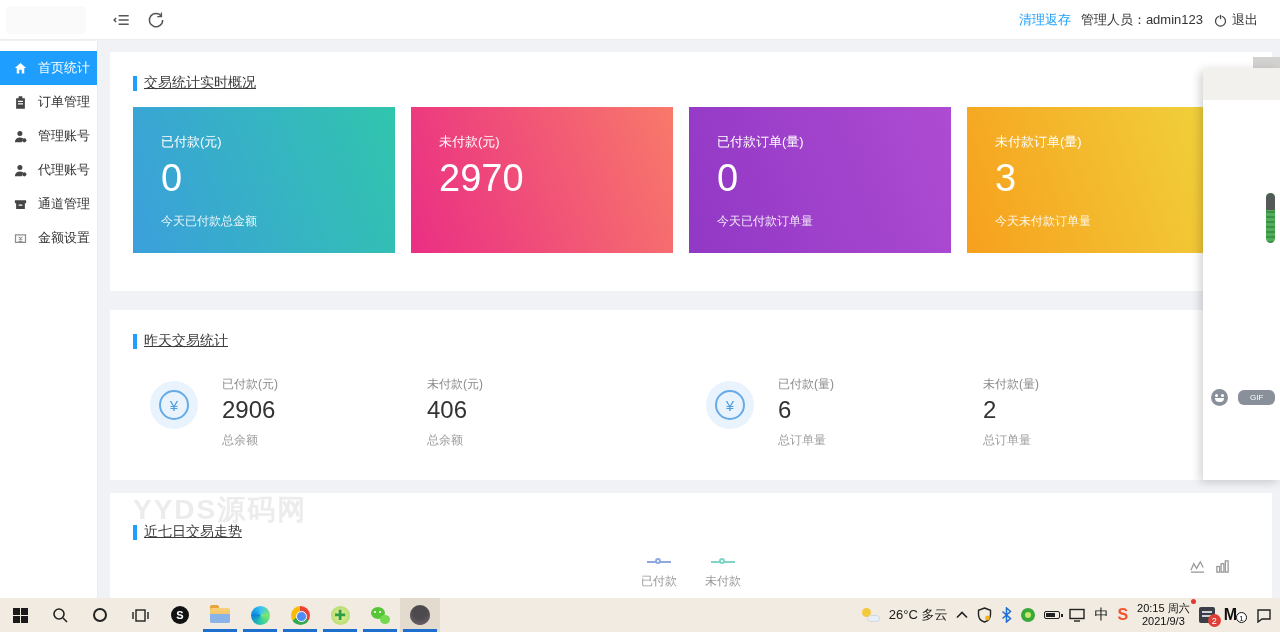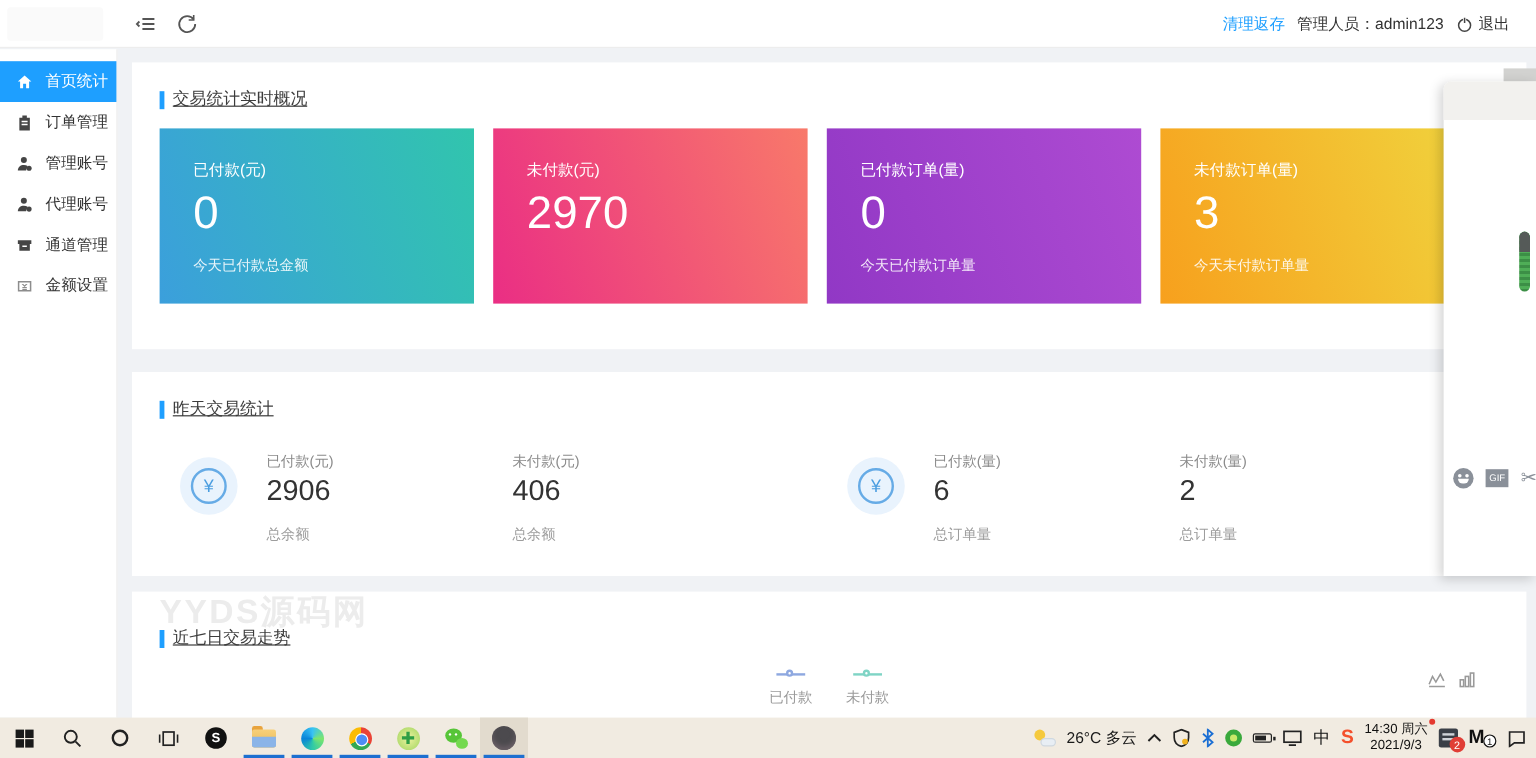--- a/index.html
+++ b/index.html
@@ -52,21 +52,21 @@
   .g4 { left:857px; background:linear-gradient(70deg,#f7a01d,#f0d43e); }
 
   
   .ystat-icon { position:absolute; top:71px; width:48px; height:48px; border-radius:50%;
     background:#e9f3fd; display:flex; align-items:center; justify-content:center; }
   .ystat-icon .inner { width:30px; height:30px; border-radius:50%; border:2px solid #66abe6;
     color:#4a9de0; font-size:15px; display:flex; align-items:center; justify-content:center; }
   .ystat { position:absolute; top:66px; }
   .ystat .lb { font-size:12px; color:#8b8b8b; }
   .ystat .val { font-size:24px; color:#333; margin-top:3px; }
-  .ystat .cap { font-size:12px; color:#9d9d9d; margin-top:13px; }
+  .ystat .cap { font-size:12px; color:#9d9d9d; margin-top:8px; }
 
   
   .watermark { position:absolute; left:23px; top:-2px; font-size:28px; font-weight:bold;
     color:#ececec; letter-spacing:2px; }
   .legend { position:absolute; left:0; right:0; top:64px; display:flex; justify-content:center; gap:28px; }
   .lg-item { display:flex; align-items:center; gap:6px; font-size:12px; color:#9a9a9a; cursor:pointer;flex-direction:column; }
   .lg-mark { position:relative; width:24px; height:10px; }
   .lg-mark .ln { position:absolute; left:0; right:0; top:4px; height:2px; }
   .lg-mark .dt { position:absolute; left:8px; top:1px; width:6px; height:6px; border-radius:50%;
     background:#fff; border:2px solid; }
@@ -79,21 +79,21 @@
   .overlay .bar-top { position:absolute; left:0; top:0; right:0; height:32px; background:#f2f1ee;
     border-radius:6px 0 0 0; }
   .ov-pill { position:absolute; left:63px; top:125px; width:9px; height:50px; border-radius:5px;
     background:repeating-linear-gradient(to bottom,#4fae57 0 3px,#3c8f46 3px 5px); overflow:hidden; }
   .ov-pill::before { content:""; position:absolute; left:0; top:0; right:0; height:17px; background:#555a58;
     border-radius:5px 5px 0 0; }
   .ov-tools { position:absolute; left:8px; top:320px; display:flex; align-items:center; gap:10px; color:#8a9099; }
   .ov-smiley { width:17px; height:17px; border-radius:50%; background:#8a9099; position:relative; }
   .ov-smiley::before { content:""; position:absolute; left:4px; top:5px; width:3px; height:3px; border-radius:50%; background:#fff; box-shadow:6px 0 0 #fff; }
   .ov-smiley::after { content:""; position:absolute; left:4px; top:9px; width:9px; height:4px; border-radius:0 0 8px 8px; background:#fff; }
-  .ov-gif { background:#8a9099; color:#fff; font-size:8px; font-weight:normal; padding:3px 3px; border-radius:0; }
+  .ov-gif { background:#8a9099; color:#fff; font-size:8px; font-weight:normal; padding:3px 12px; border-radius:6px; }
   .ov-scissors { font-size:16px; color:#8a9099; width:16px; overflow:hidden; }
   .win-frag { position:absolute; left:1253px; top:57px; width:27px; height:14px; background:#d2d2d0; z-index:5; }
 
   
   .taskbar { position:absolute; left:0; top:598px; width:1280px; height:34px; background:#f1ebe1;
     display:flex; align-items:center; z-index:10; }
   .tb-btn { width:40px; height:34px; display:flex; align-items:center; justify-content:center;
     position:relative; cursor:pointer; flex:0 0 40px; }
   .tb-btn.running::after { content:""; position:absolute; left:3px; right:3px; bottom:0; height:3px; background:#1d6fd0; }
   .tb-btn.focused { background:#e2dbce; }
@@ -424,21 +424,21 @@
       <span class="monitor">
         <svg width="16" height="14" viewBox="0 0 16 14" fill="none" stroke="#222" stroke-width="1.4">
             <rect x="1" y="1.5" width="14" height="9"></rect>
             <line x1="5" y1="13" x2="11" y2="13"></line>
           </svg>
       </span>
       <span class="ime-zh">中</span>
       <span class="sogou-s">S</span>
       <span class="clock">
         <span class="dot"></span>
-        <div>14:30 周六</div>
+        <div>20:15 周六</div>
         <div>2021/9/3</div>
       </span>
       <span class="note-ic">
         <span class="note-badge">2</span>
       </span>
       <span class="ime-m">
         <span class="m">M</span>
         <span class="one">1</span>
       </span>
       <span class="ac">

